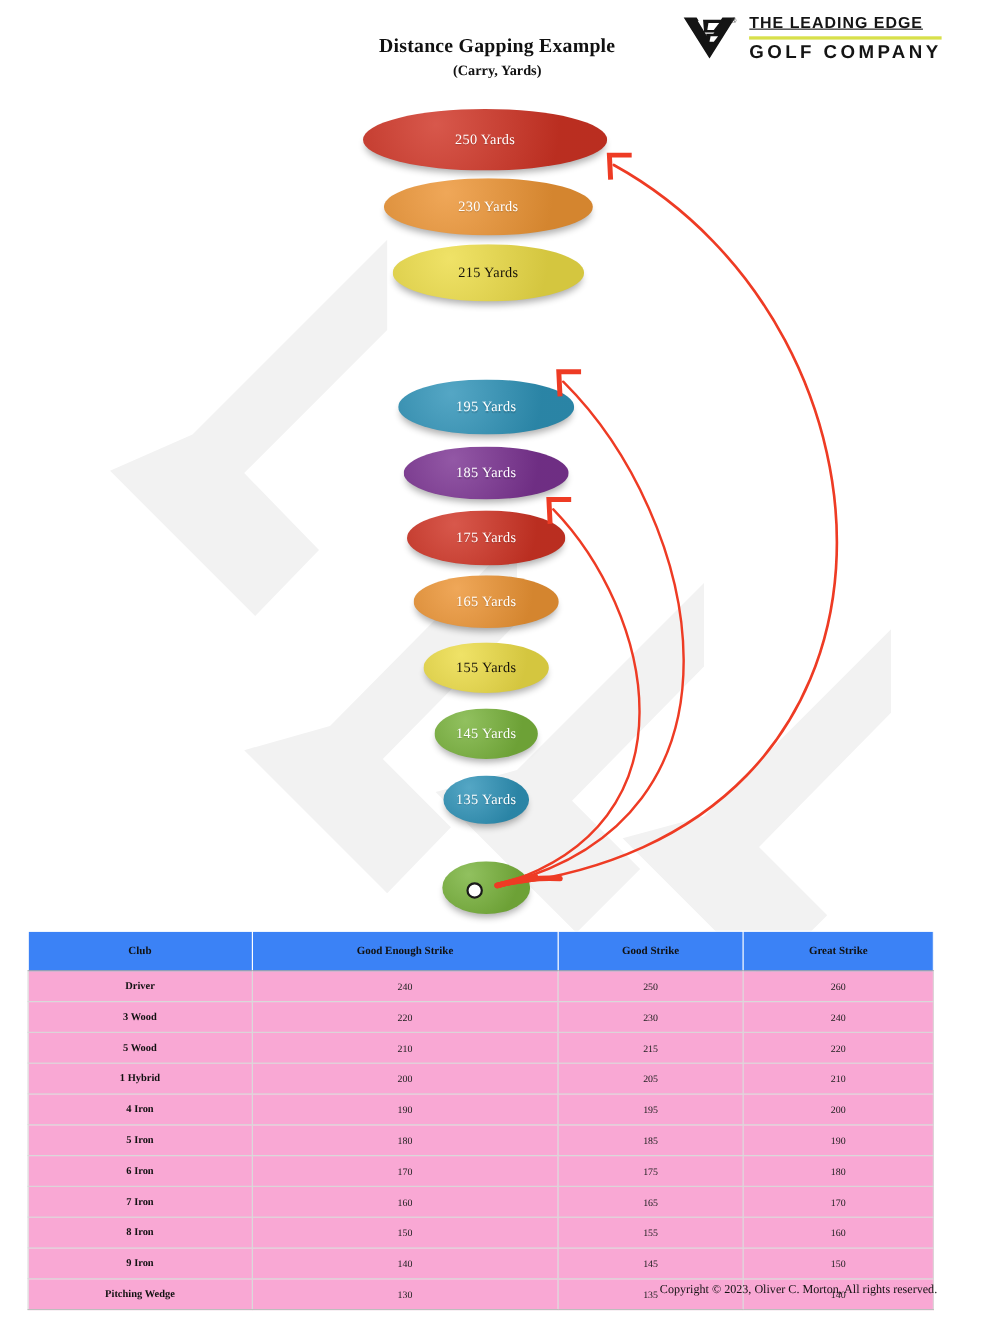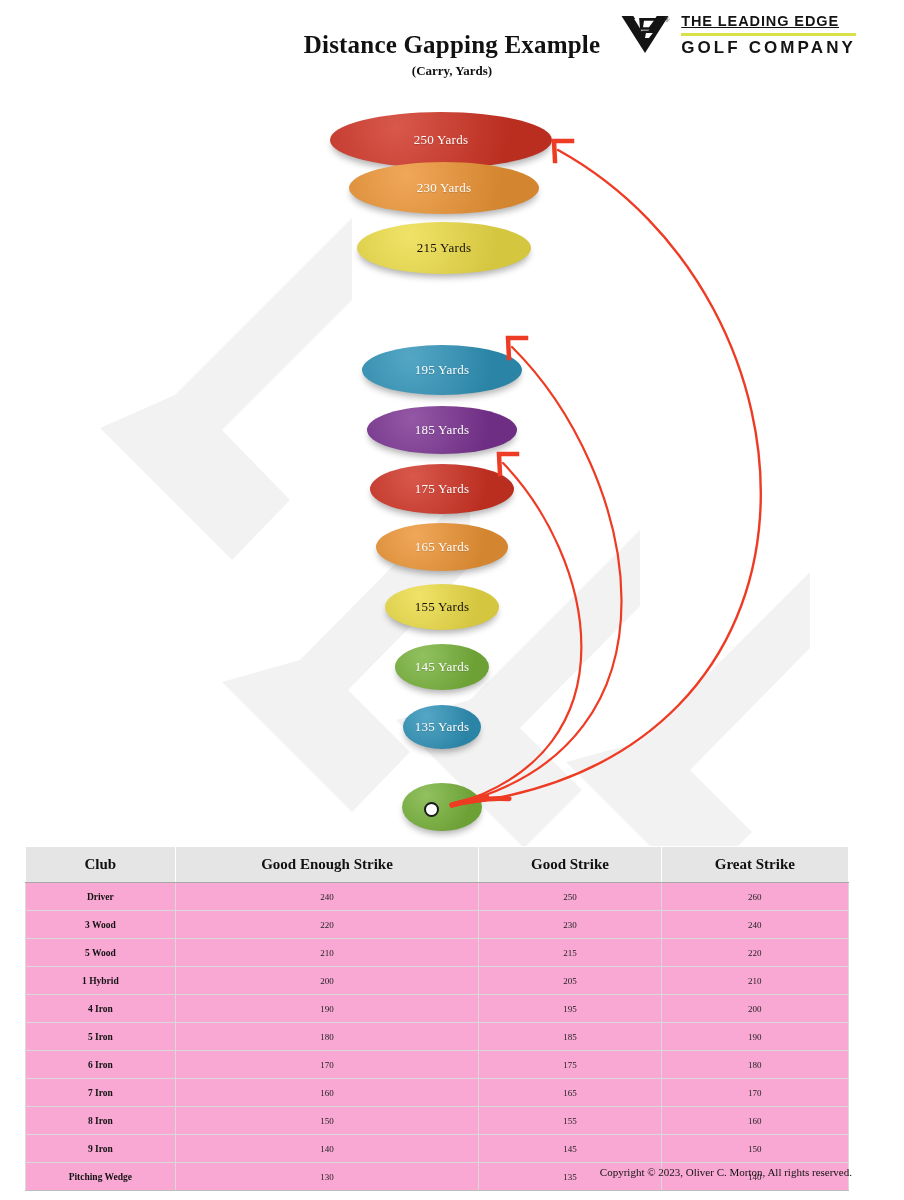--- a/index.html
+++ b/index.html
@@ -7,21 +7,21 @@
     width:904px;height:1200px;background:#ffffff;
     font-family:"Liberation Serif",serif;
     position:relative;overflow:hidden;
   }
   
   #watermark{position:absolute;inset:0;pointer-events:none;z-index:0;}
   
   #header{position:absolute;top:0;left:0;width:904px;height:100px;z-index:3;}
   #title-block{position:absolute;left:0;top:32px;width:904px;text-align:center;}
   #page-title{
-    font-family:"Liberation Serif",serif;font-weight:bold;font-size:25px;
+    font-family:"Liberation Serif",serif;font-weight:bold;font-size:18px;
     color:#111111;letter-spacing:.2px;line-height:1.05;
   }
   #page-subtitle{
     font-family:"Liberation Serif",serif;font-weight:bold;font-size:13px;
     color:#111111;margin-top:5px;
   }
   
   #logo{position:absolute;right:48px;top:14px;display:flex;align-items:center;gap:11px;}
   #logo-mark{width:50px;height:44px;display:block;}
   #logo-text{display:flex;flex-direction:column;justify-content:center;}
@@ -61,22 +61,22 @@
     background:#ffffff;border:2px solid #1a1a1a;
   }
   #arrows{position:absolute;left:0;top:0;width:904px;height:845px;z-index:4;pointer-events:none;}
   
   #club-table{
     position:absolute;left:25px;top:846px;width:824px;
     border-collapse:collapse;z-index:3;
     font-family:"Liberation Serif",serif;
   }
   #club-table th{
-    background:#e5e5e5;color:#111;
-    font-size:15px;font-weight:bold;
+    background:#3b82f6;color:#111;
+    font-size:10px;font-weight:bold;
     height:33px;
     border:1px solid #ffffff;border-bottom:1px solid #a8a8a8;
   }
   #club-table td{
     height:25px;text-align:center;border:1px solid #d9d9d9;
     background:#f9a8d4;
   }
   #club-table td.club-cell{font-size:9.5px;font-weight:bold;color:#111;}
   #club-table td.num-cell{font-size:9px;font-weight:normal;color:#222;}
   #club-table tbody tr:last-child td{border-bottom:1px solid #bdbdbd;}
@@ -117,21 +117,21 @@
     <span id="logo-reg">®</span>
     <div id="logo-text">
       <div id="logo-line1">THE LEADING EDGE</div>
       <div id="logo-rule"></div>
       <div id="logo-line2">GOLF COMPANY</div>
     </div>
   </div>
 </div>
 
 <div id="stack">
-    <div class="band" style="left: 330px; top: 112px; width: 222px; height: 56px; background: radial-gradient(circle at 30% 25%, rgba(255, 255, 255, 0.18), rgba(0, 0, 0, 0.1) 70%) rgb(207, 51, 36);">
+    <div class="band" style="left: 330px; top: 99px; width: 222px; height: 56px; background: radial-gradient(circle at 30% 25%, rgba(255, 255, 255, 0.18), rgba(0, 0, 0, 0.1) 70%) rgb(207, 51, 36);">
       <span class="band-label light">250 Yards</span>
     </div>
     <div class="band" style="left: 349px; top: 162px; width: 190px; height: 52px; background: radial-gradient(circle at 30% 25%, rgba(255, 255, 255, 0.18), rgba(0, 0, 0, 0.1) 70%) rgb(236, 148, 52);">
       <span class="band-label light">230 Yards</span>
     </div>
     <div class="band" style="left: 357px; top: 222px; width: 174px; height: 52px; background: radial-gradient(circle at 30% 25%, rgba(255, 255, 255, 0.18), rgba(0, 0, 0, 0.1) 70%) rgb(236, 220, 70);">
       <span class="band-label dark">215 Yards</span>
     </div>
     <div class="band" style="left: 362px; top: 345px; width: 160px; height: 50px; background: radial-gradient(circle at 30% 25%, rgba(255, 255, 255, 0.18), rgba(0, 0, 0, 0.1) 70%) rgb(47, 147, 184);">
       <span class="band-label light">195 Yards</span>

